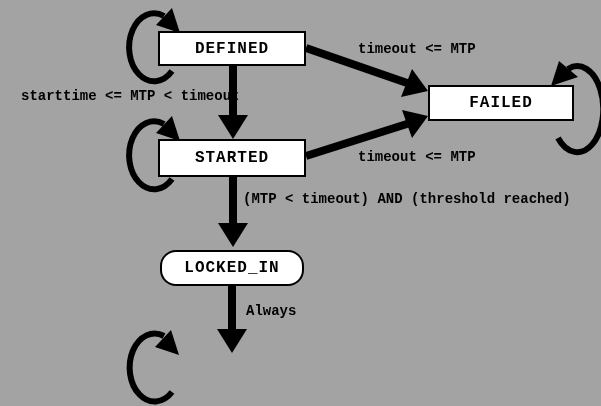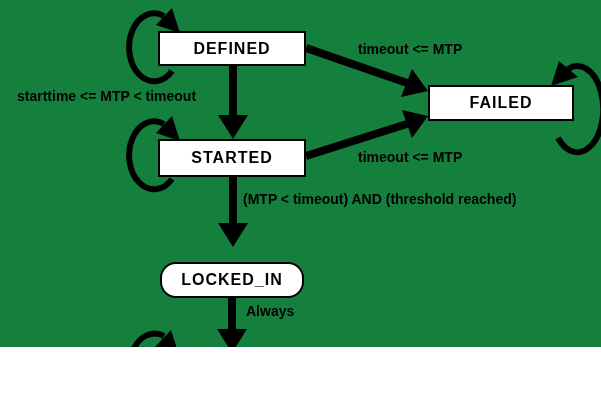--- a/index.html
+++ b/index.html
@@ -3,23 +3,23 @@
 <meta charset="utf-8">
 <style>
   html, body {
     margin: 0;
     padding: 0;
     background: #ffffff;
   }
   .canvas {
     position: relative;
     width: 601px;
-    height: 347px;
-    background: #15803d;
-    font-family: Liberation Sans, sans-serif;
+    height: 406px;
+    background: #a3a3a3;
+    font-family: Liberation Mono, monospace;
     overflow: hidden;
   }
   .layer {
     position: absolute;
     left: 0;
     top: 0;
     pointer-events: none;
   }
   .state {
     position: absolute;
@@ -72,28 +72,28 @@
     <polygon class="arrowhead" points="233,139 218,115 248,115"></polygon>
     <polygon class="arrowhead" points="428,91 401,97 412,69"></polygon>
     <polygon class="arrowhead" points="428,116 412,138 402,110"></polygon>
     <polygon class="arrowhead" points="233,247 218,223 248,223"></polygon>
     <polygon class="arrowhead" points="232,353 217,329 247,329"></polygon>
   </svg>
 
   <div class="state" style="left:158px; top:31px;  width:148px; height:35px;">DEFINED</div>
   <div class="state" style="left:158px; top:139px; width:148px; height:38px;">STARTED</div>
   <div class="state" style="left:428px; top:85px;  width:146px; height:36px;">FAILED</div>
-  <div class="state" style="left:160px; top:262px; width:144px; height:36px;border-radius:16px;">LOCKED_IN</div>
+  <div class="state" style="left:160px; top:250px; width:144px; height:36px;border-radius:16px;">LOCKED_IN</div>
 
   <svg class="layer" width="601" height="406" viewBox="0 0 601 406">
     <polygon class="arrowhead" points="180,33 156,25 172,8"></polygon>
     <polygon class="arrowhead" points="180,141 156,133 172,116"></polygon>
     <polygon class="arrowhead" points="179,355 155,347 171,330"></polygon>
     <polygon class="arrowhead" points="551,86 559,61 578,77"></polygon>
   </svg>
 
   <div class="elabel" style="left:358px; top:41px;">timeout &lt;= MTP</div>
-  <div class="elabel" style="left:17px;   top:88px;">starttime &lt;= MTP &lt; timeout</div>
+  <div class="elabel" style="left:1px;   top:88px;padding-left:20px;">starttime &lt;= MTP &lt; timeout</div>
   <div class="elabel" style="left:358px; top:149px;">timeout &lt;= MTP</div>
   <div class="elabel" style="left:243px; top:191px;text-align:right;">(MTP &lt; timeout) AND (threshold reached)</div>
   <div class="elabel" style="left:246px; top:303px;">Always</div>
 
 </div>
 
 </body></html>

